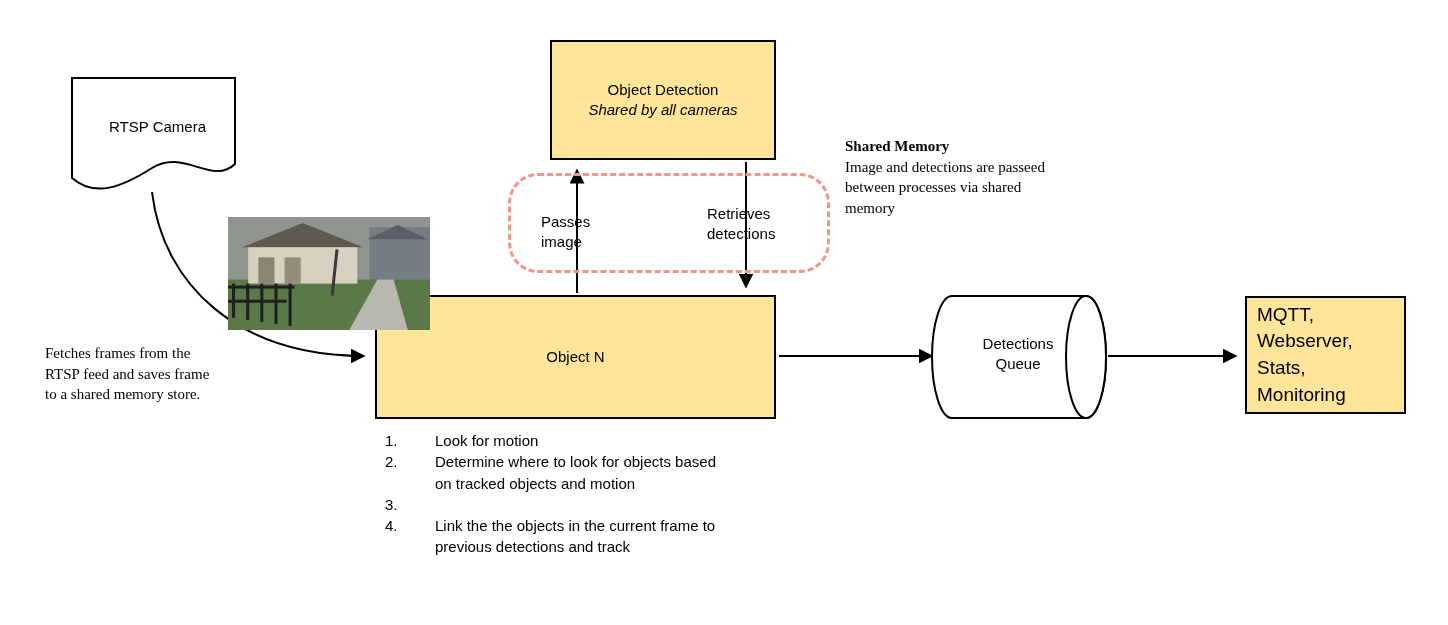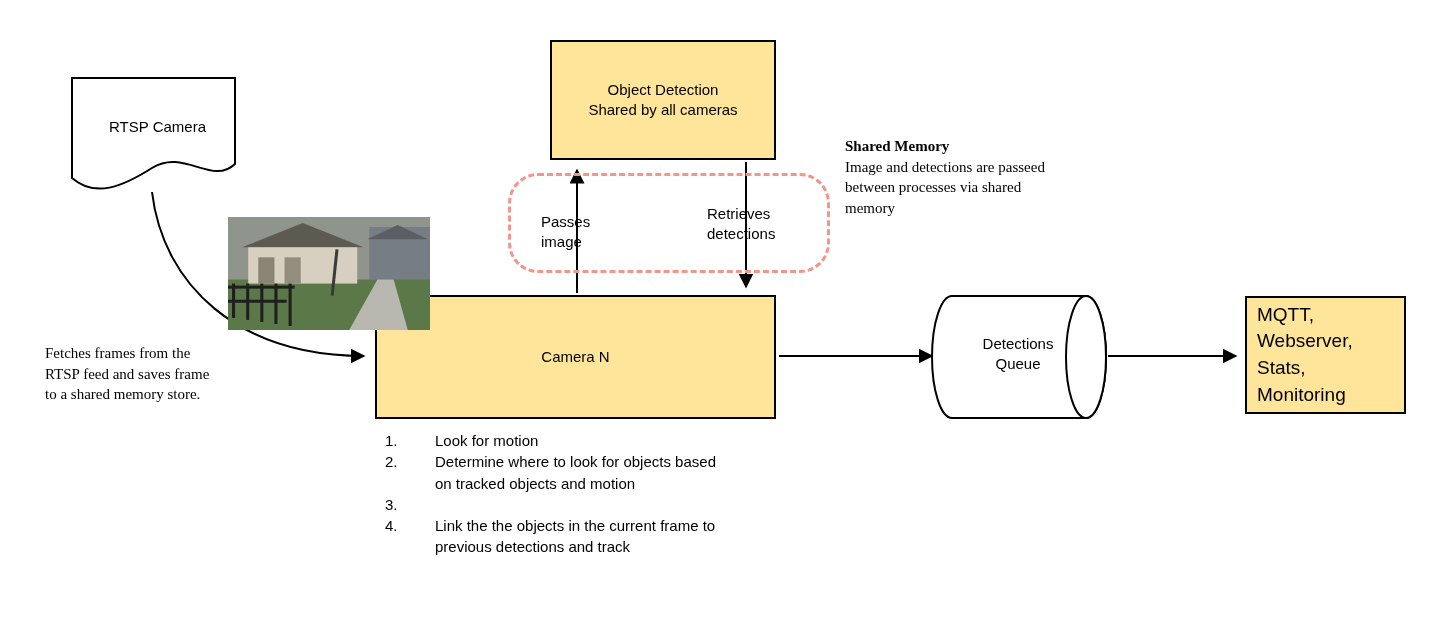--- a/index.html
+++ b/index.html
@@ -10,21 +10,21 @@
 
   .ybox {
     background: var(--color-box_fill, #ffe59a);
     border: 2px solid var(--color-box_border, #000);
     display:flex; flex-direction:column; align-items:center; justify-content:center;
     font-size:15px; line-height:1.35; text-align:left;
   }
   .label { font-size:15px; line-height:1.35; }
   .note  { font-size:15px; line-height:1.38;font-family:Liberation Serif, serif; }
   .bold  { font-weight:bold; }
-  .italic{ }
+  .italic{ font-style:italic; }
 
   .dashed-rect {
     border:3px dashed var(--color-dashed_border, #f0968a);
     border-radius:30px;
     background:transparent;
   }
 
   .rtsp-shape-label {
     display:flex; align-items:center; justify-content:center;
     font-size:15px;
@@ -85,21 +85,21 @@
   <div class="abs label" style="left:541px; top:212px; width:64px;">Passes image</div>
 
   <div class="abs label" style="left:707px; top:204px; width:86px;">Retrieves detections</div>
 
   <div class="abs note" style="left:845px; top:136px; width:208px;">
     <div class="bold">Shared Memory</div>
     <div>Image and detections are passeed between processes via shared memory</div>
   </div>
 
   <div class="abs ybox" style="left:375px; top:295px; width:401px; height:124px;">
-    <div>Camera N</div>
+    <div>Object N</div>
   </div>
 
   <div class="abs" style="left:228px; top:217px; width:202px; height:113px;">
     <svg viewBox="0 0 200 112" width="202" height="113" preserveAspectRatio="none">
       <rect width="200" height="112" fill="#8f948d"></rect>
       <rect x="140" y="10" width="60" height="55" fill="#767d84"></rect>
       <polygon points="138,22 168,8 198,22" fill="#5a5f66"></polygon>
       <rect y="62" width="200" height="50" fill="#5a7848"></rect>
       <polygon points="14,30 74,6 134,30" fill="#5d5a52"></polygon>
       <rect x="20" y="30" width="108" height="36" fill="#d7d0c0"></rect>

